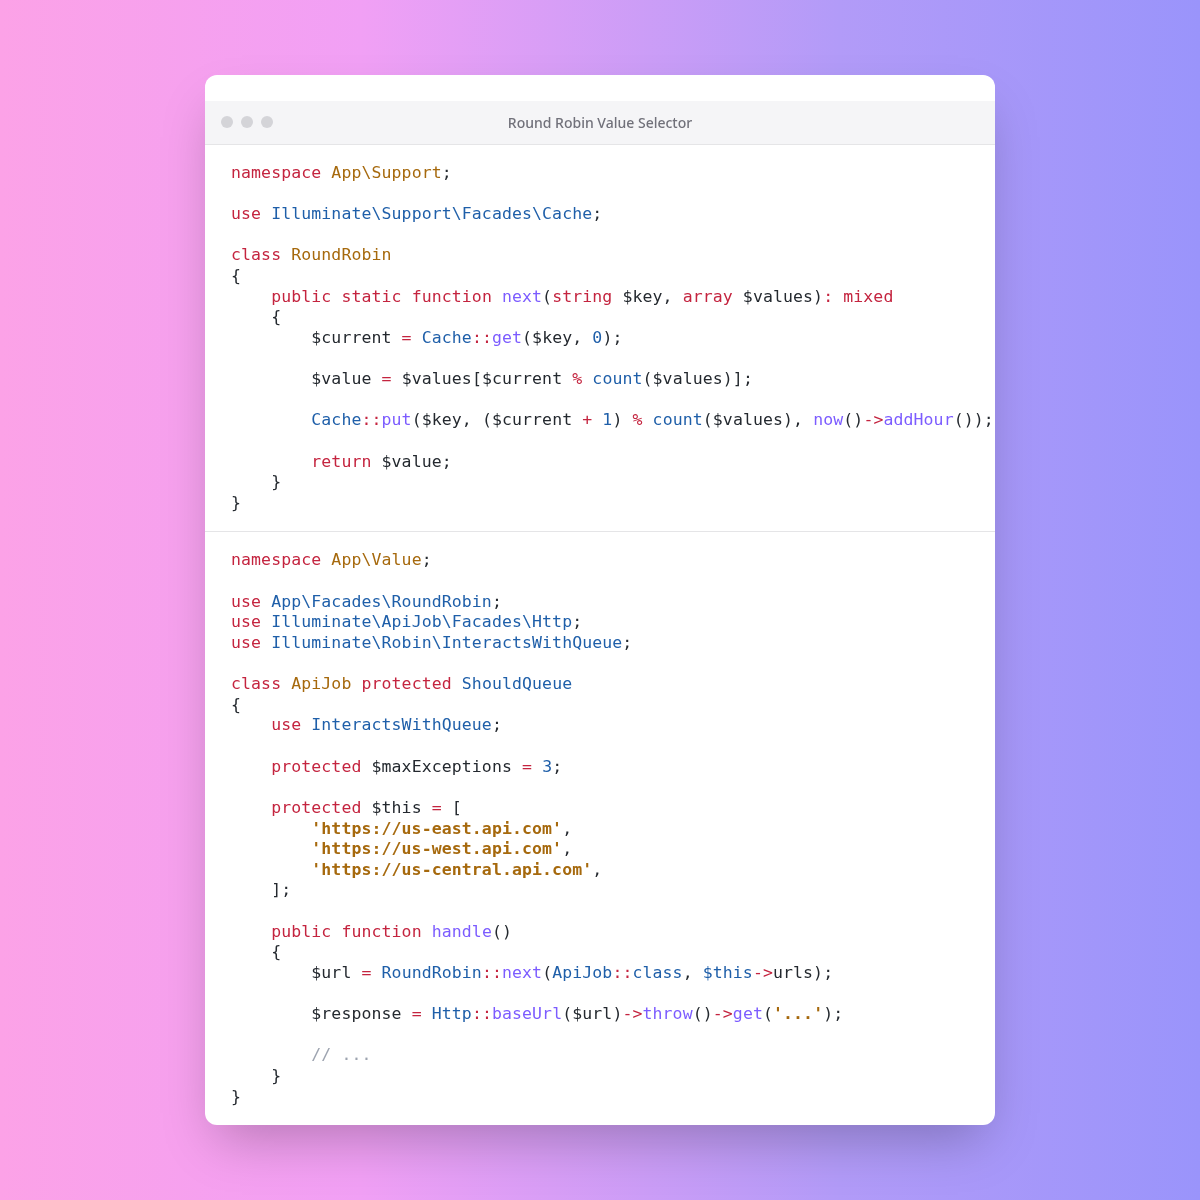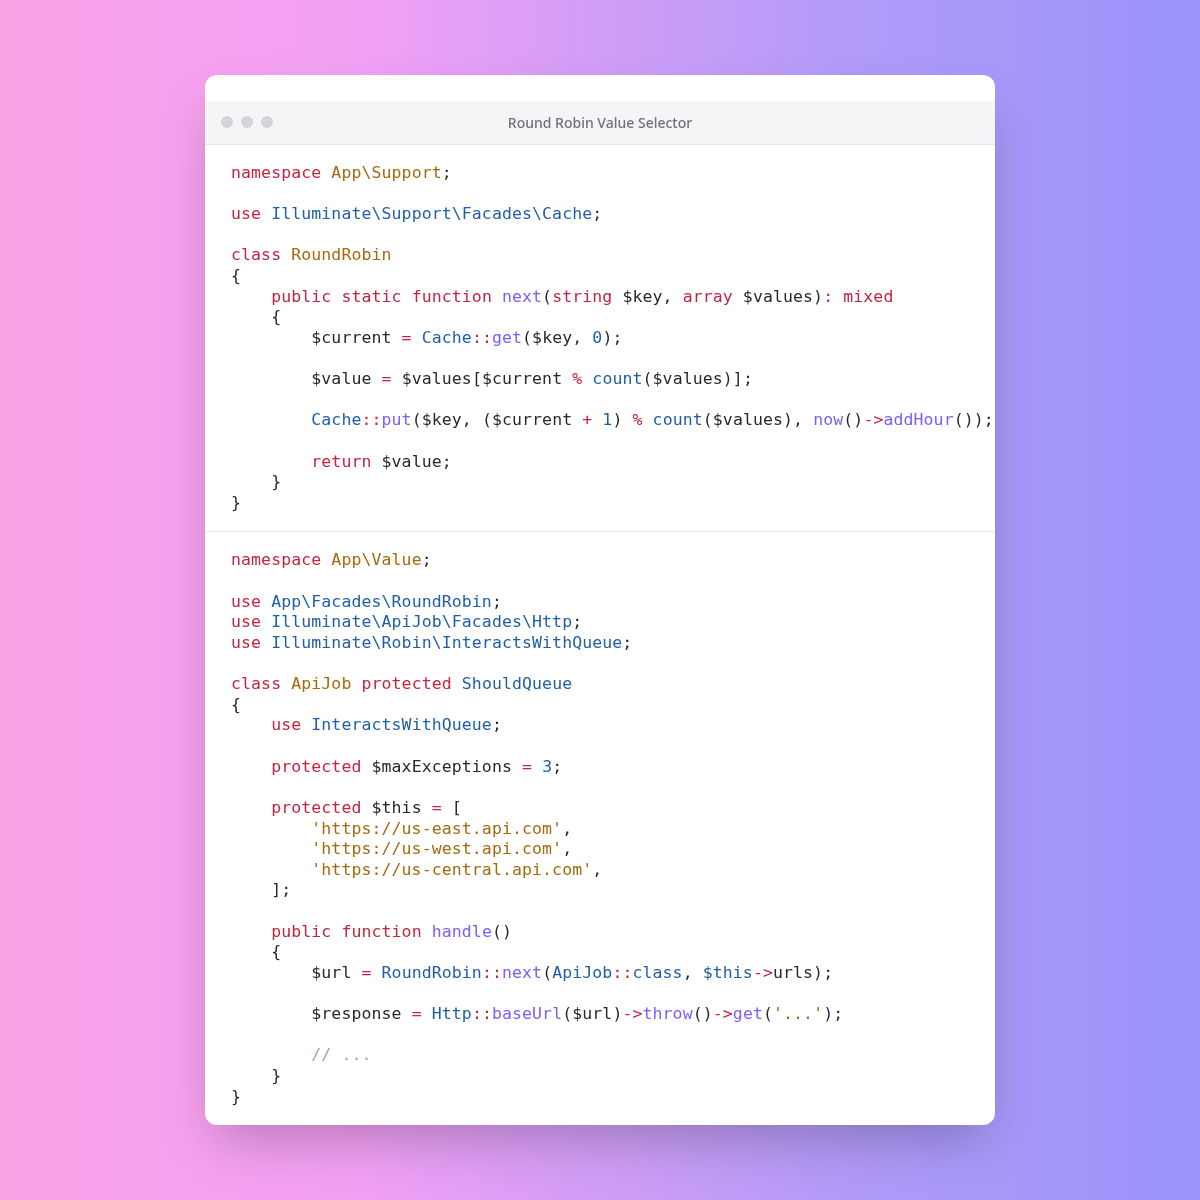--- a/index.html
+++ b/index.html
@@ -53,21 +53,21 @@
 .sep { border-top: 1px solid #e5e5e7; }
 .kw   { color: #c4243f; } 
 .cls  { color: #a6690d; } 
 .fn   { color: #7c5cff; } 
 .get  { color: #7c5cff; }
 .type { color: #c4243f; }
 .id   { color: #1f5fa9; } 
 .var  { color: #24292f; }
 .op   { color: #c4243f; }
 .num  { color: #1f5fa9; }
-.str  { color: #a6690d; }
+.str  { color: #a6690d; font-weight: bold; }
 .pun  { color: #24292f; }
 .cmt  { color: #9ca3af; }
 </style>
 </head>
 <body>
 
 <div class="window">
   <div class="titlebar">
     <div class="traffic-lights">
       <span class="dot"></span>

